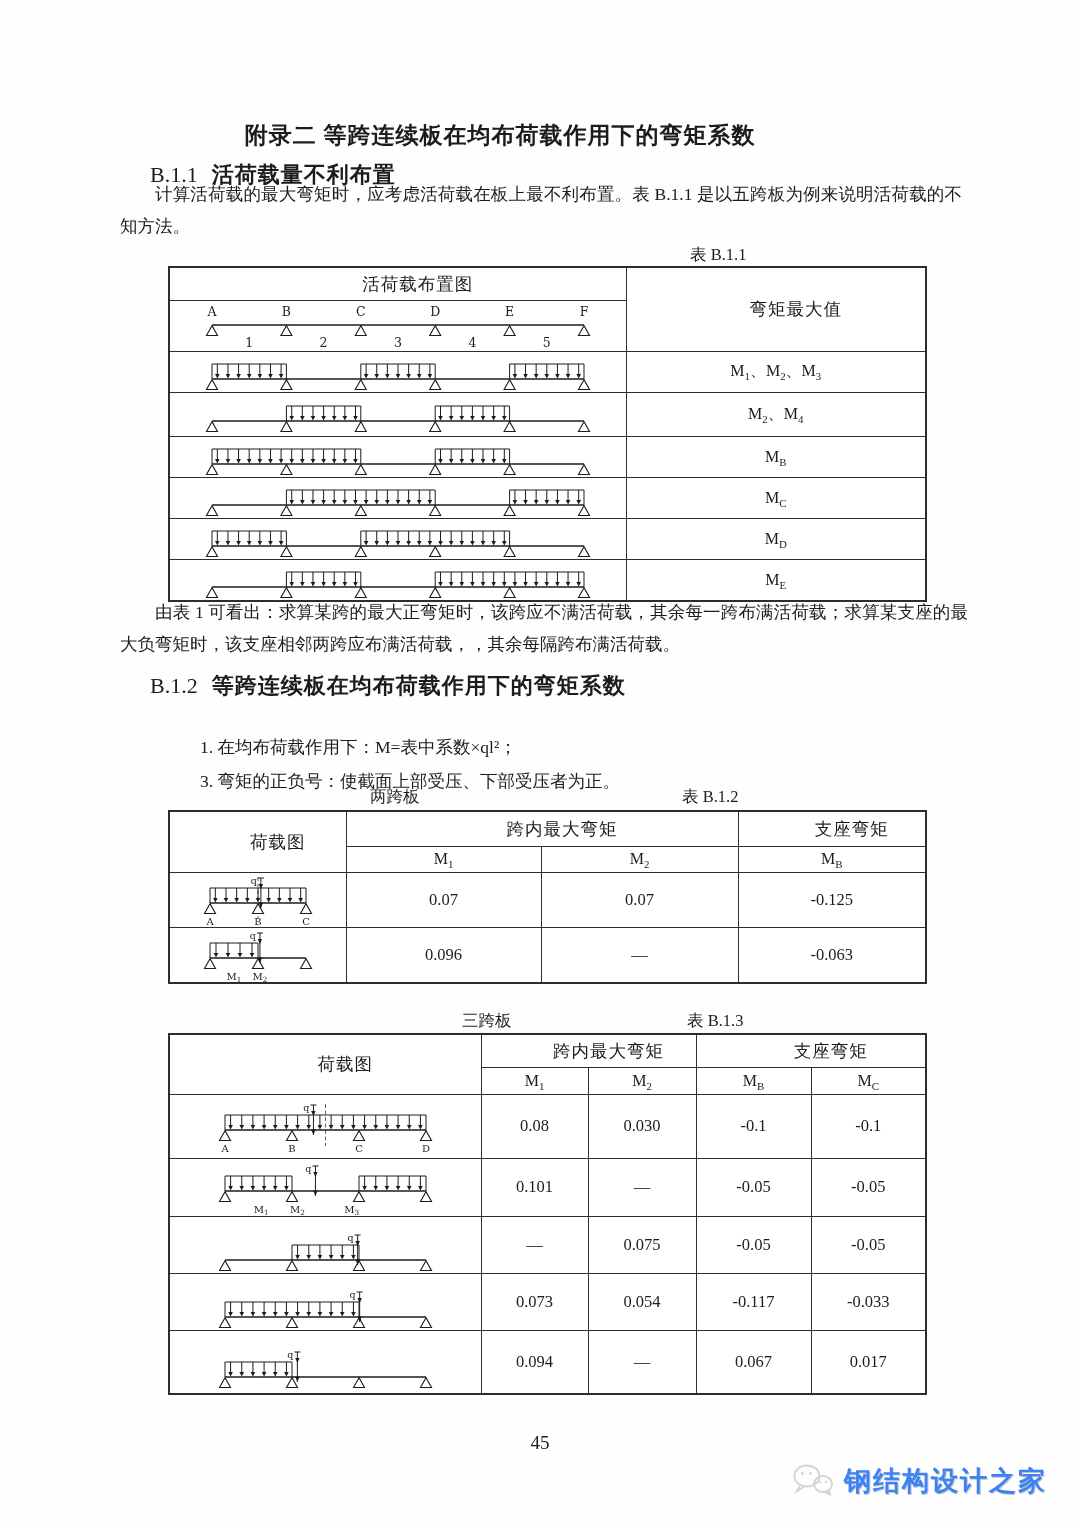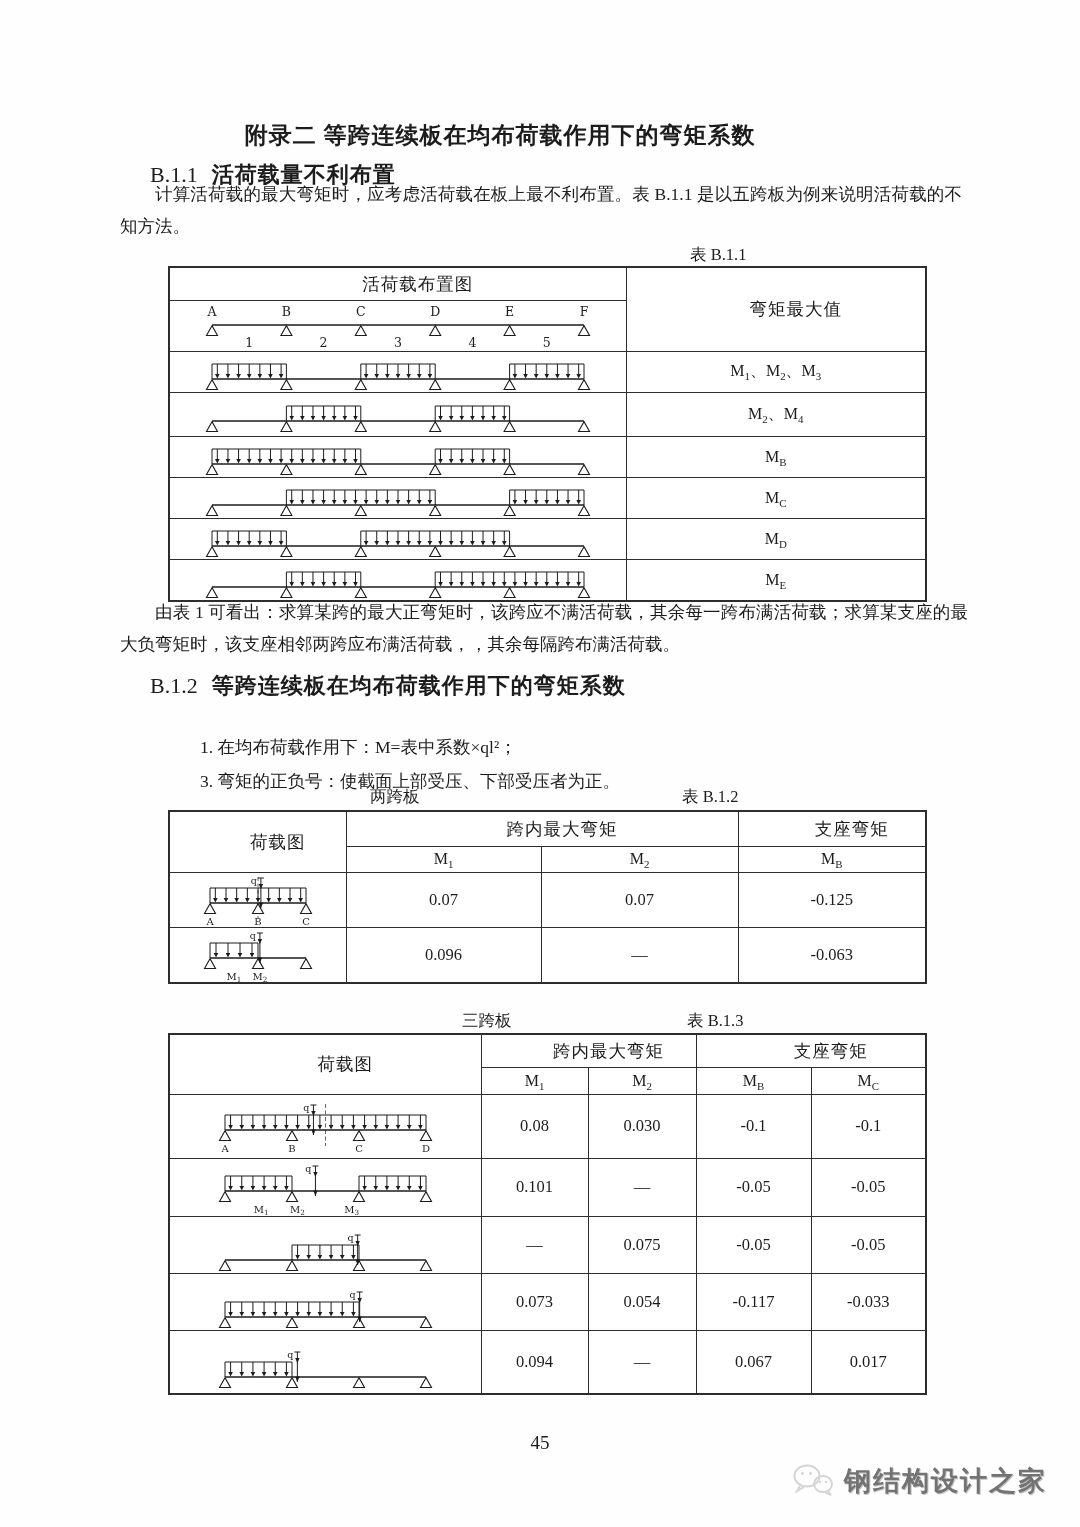--- a/index.html
+++ b/index.html
@@ -15,21 +15,21 @@
   .tbl-caption{font-size:16.5px;}
   table{border-collapse:collapse;table-layout:fixed;background:#fff;}
   td{border:1.5px solid #2d2d2d;text-align:center;vertical-align:middle;padding:0;font-size:16.5px;}
   table{border:2.5px solid #2d2d2d;}
   .hdr{font-size:17.5px;letter-spacing:1px;padding-left:40px;}
   .mcell{font-size:16px;}
   sub{font-size:68%;line-height:0;}
   .list-item{font-size:17.5px;line-height:34px;}
   .pagenum{top:1432px;left:0;width:1080px;text-align:center;font-size:19px;}
   .watermark{top:1462px;left:790px;display:flex;align-items:center;gap:8px;
-             color:#737373;font-size:27px;font-weight:bold;letter-spacing:2px;
+             color:#3b82f6;font-size:27px;font-weight:bold;letter-spacing:2px;
              text-shadow:1px 1px 0 #c2c2c2, -1px -1px 0 #ffffff;}
   svg.diag{display:block;margin:0 auto;}
 </style>
 </head>
 <body>
 
 <div class="page">
 
   <div class="abs doc-title">附录二 等跨连续板在均布荷载作用下的弯矩系数</div>
 

